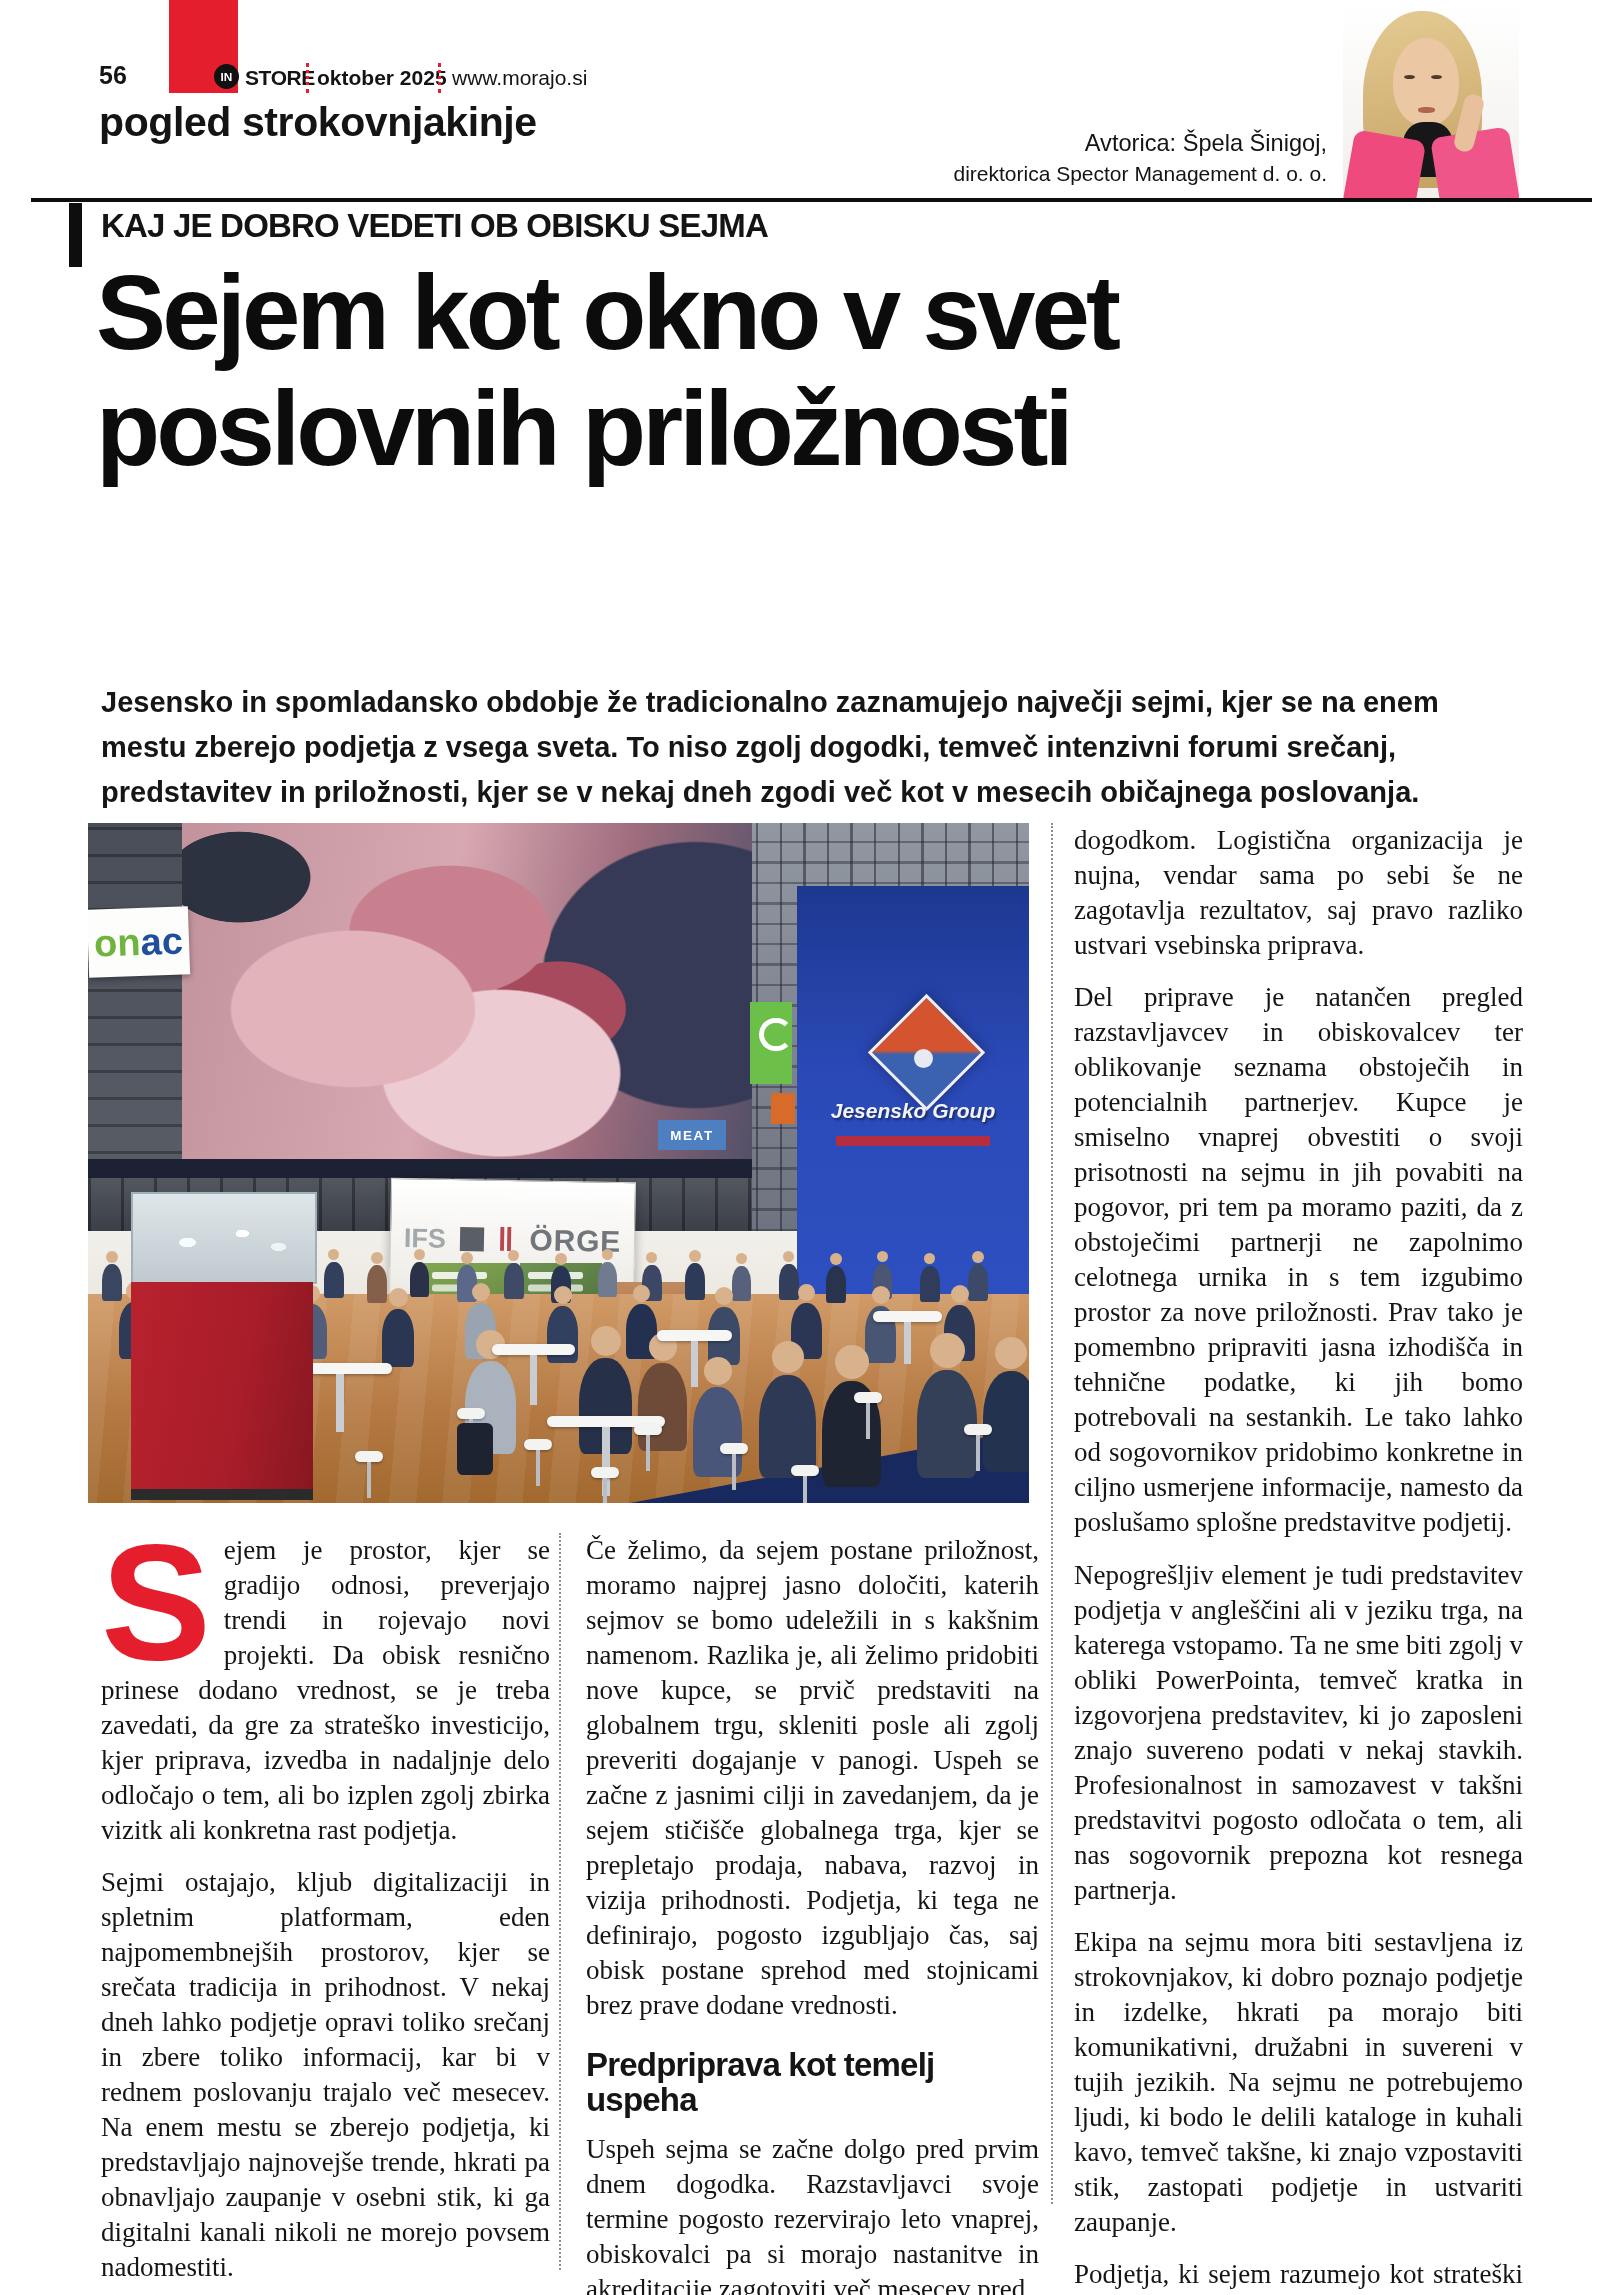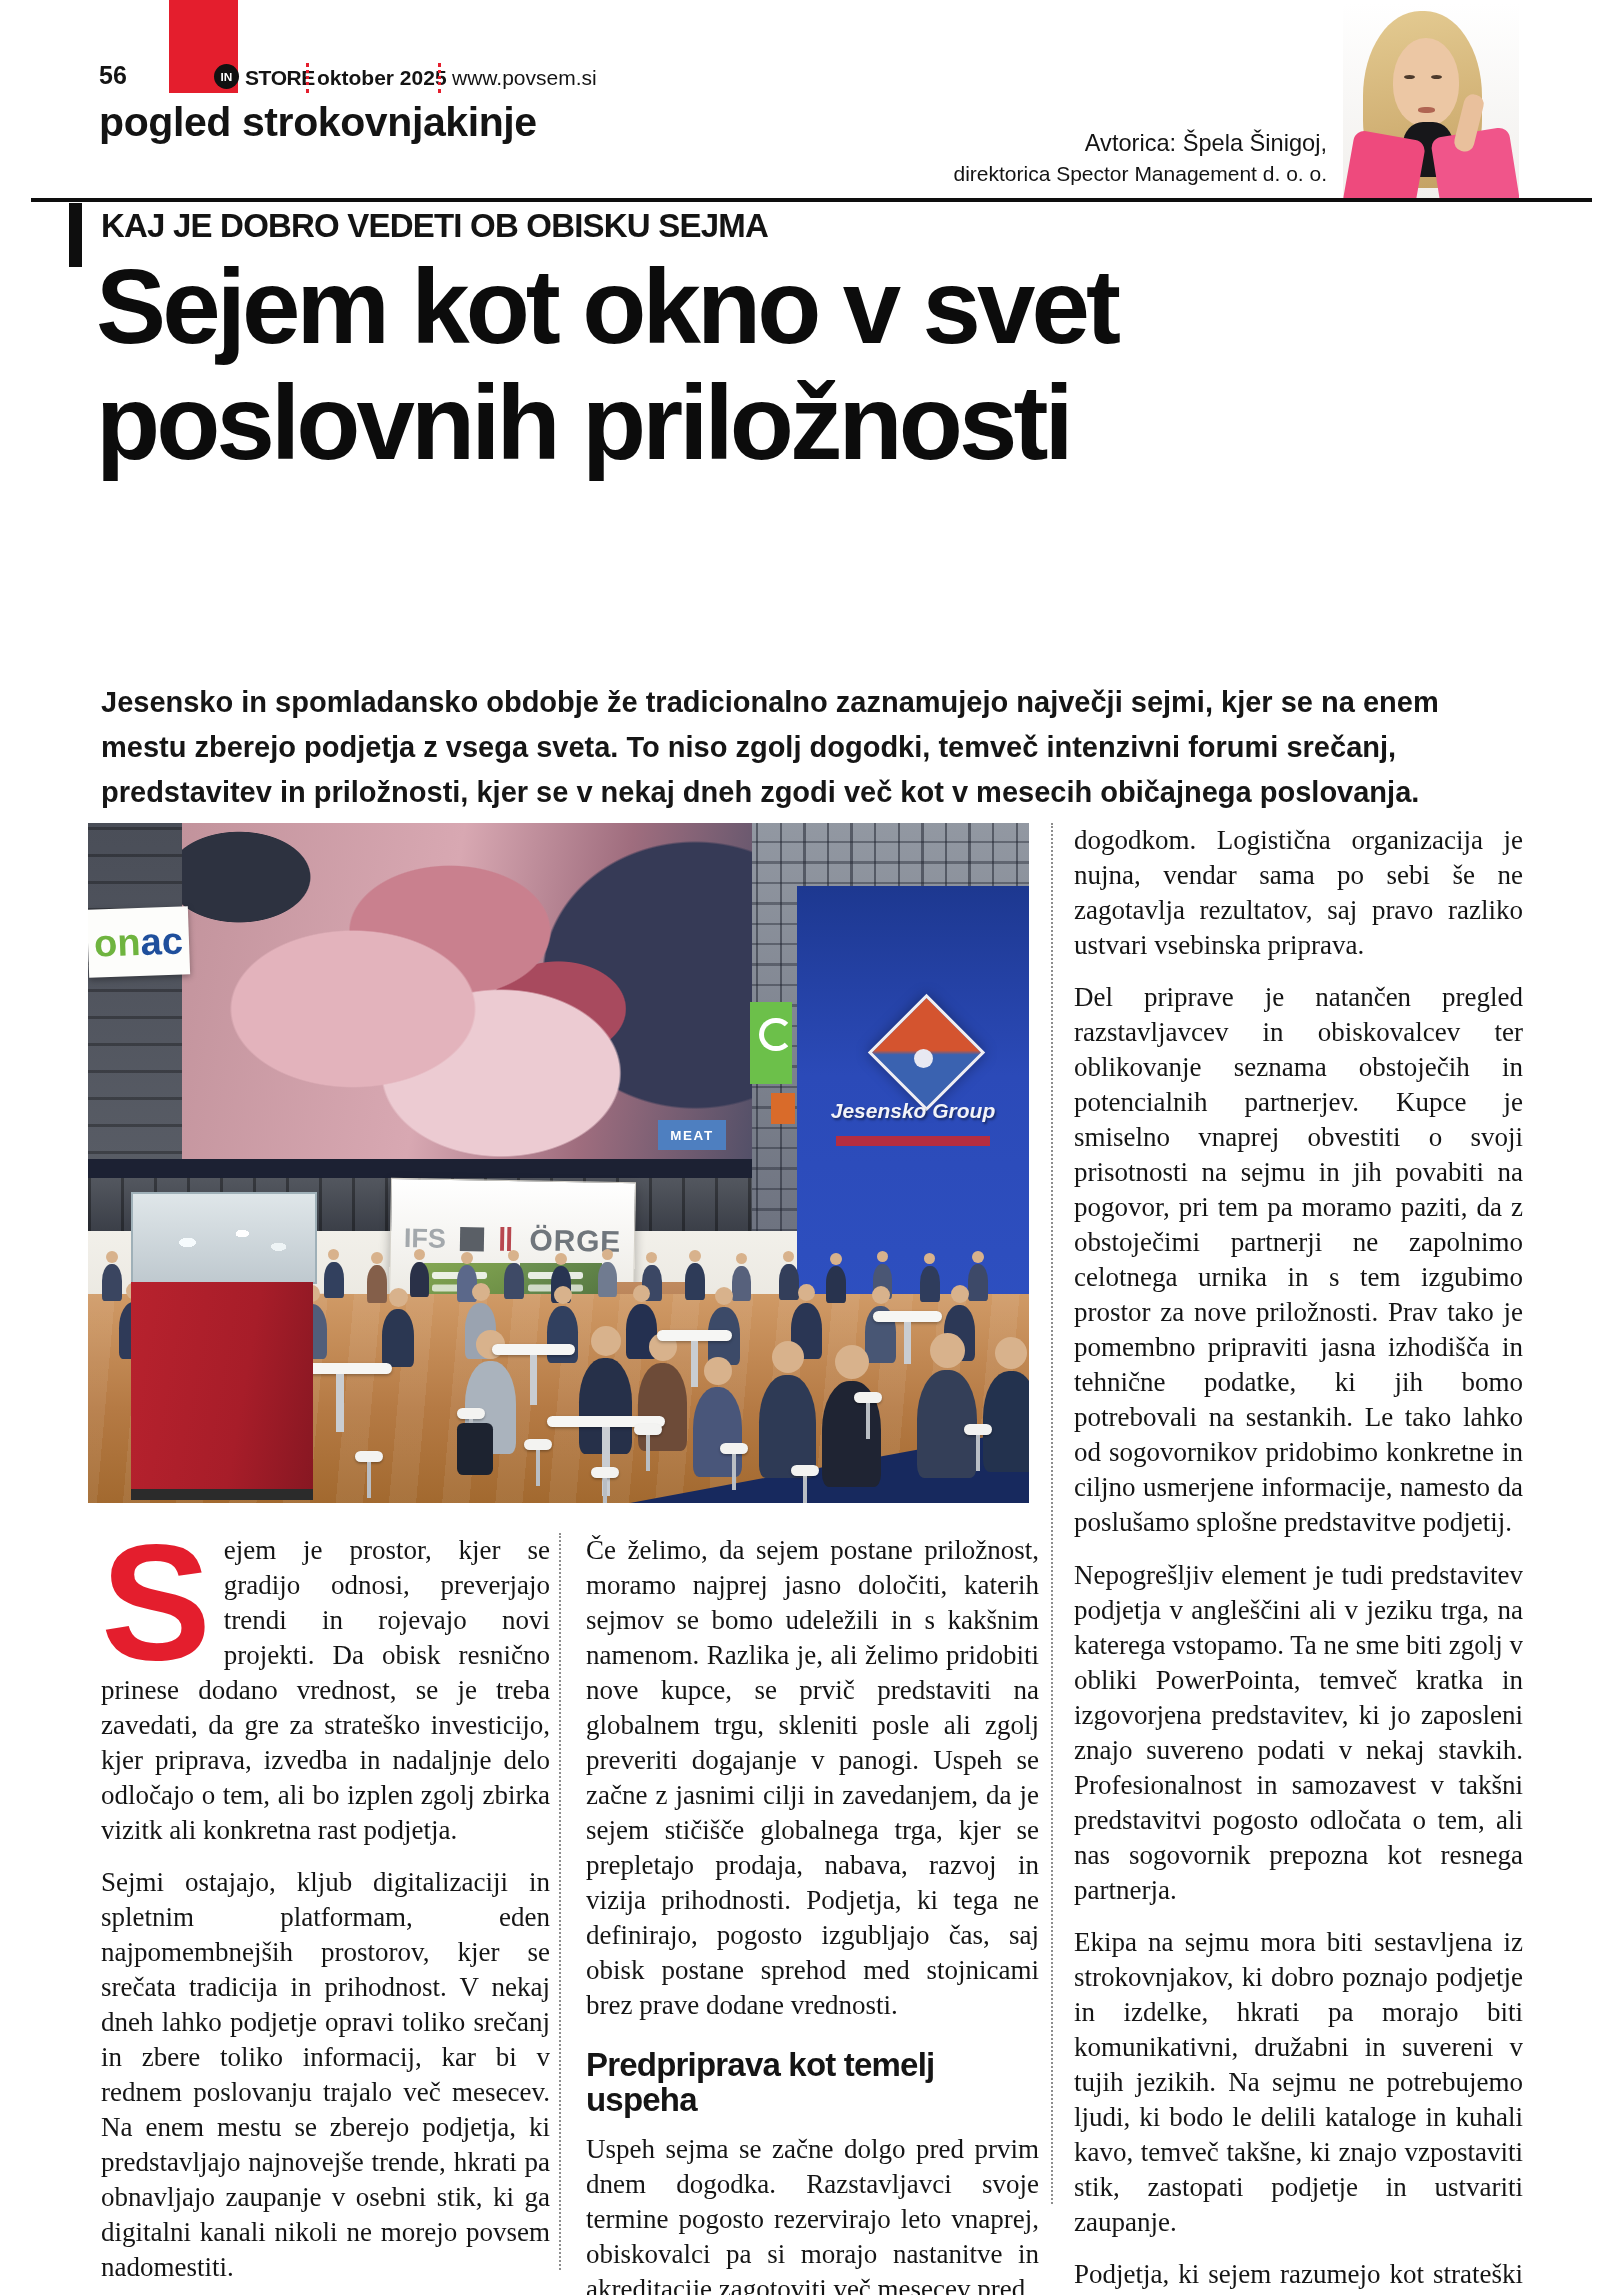--- a/index.html
+++ b/index.html
@@ -30,21 +30,21 @@
   .aphoto .eye{position:absolute;top:72px;width:11px;height:3.9px;background:#4c3a2c;border-radius:50%;}
   .aphoto .lips{position:absolute;left:75px;top:104px;width:17.3px;height:5.5px;background:#b06552;border-radius:40%;}
   .aphoto .neckline{position:absolute;left:60px;top:119px;width:50px;height:55px;background:#17171a;border-radius:40% 40% 0 0;}
   .aphoto .blazerL{position:absolute;left:4.7px;top:132px;width:72px;height:79px;background:#ee4a7d;transform:rotate(10deg);border-radius:11px;}
   .aphoto .blazerR{position:absolute;left:93px;top:129px;width:79px;height:82px;background:#f0558a;transform:rotate(-9deg);border-radius:11px;}
   .aphoto .hand{position:absolute;left:116px;top:91px;width:20.4px;height:58px;background:#e9c09c;transform:rotate(14deg);border-radius:9.4px;}
 
   
   .kicker-bar{left:69px;top:203px;width:13.4px;height:64px;background:#0e0e0e;}
   .kicker{left:101px;top:207px;font-size:33px;font-weight:bold;letter-spacing:-0.8px;}
-  .headline{left:96px;top:249px;font-size:105px;font-weight:bold;letter-spacing:-3.9px;line-height:116px;color:#0c0c0c;}
+  .headline{left:96px;top:255px;font-size:105px;font-weight:bold;letter-spacing:-3.9px;line-height:116px;color:#0c0c0c;}
   .headline span{display:block;}
   .lead{left:101px;top:680px;width:1428px;font-size:29px;font-weight:bold;line-height:45px;color:#161616;}
 
   
   .bodycol{font-family:"Liberation Serif",serif;font-size:27px;line-height:35px;text-align:justify;color:#151515;}
   .col1{left:101px;top:1533px;width:449px;}
   .col2{left:586px;top:1533px;width:453px;}
   .col3{left:1074px;top:823px;width:449px;}
   .bodycol p{margin:0 0 17.3px 0;}
   .subhead{font-family:"Liberation Sans",sans-serif;font-size:33px;font-weight:bold;letter-spacing:-0.8px;
@@ -139,21 +139,21 @@
 
 <div id="page">
 
   <span class="abs pgnum">56</span>
   <div class="abs redband"></div>
   <div class="abs logo-circle">IN</div>
   <span class="abs logo-store">STORE</span>
   <div class="abs m-dotsep" style="left:306px;"></div>
   <span class="abs issue">oktober 2025</span>
   <div class="abs m-dotsep" style="left:438px;"></div>
-  <span class="abs site">www.povsem.si</span>
+  <span class="abs site">www.morajo.si</span>
   <h2 class="abs section-title" style="margin:0;">pogled strokovnjakinje</h2>
 
   <div class="abs byline">
     <div class="b1">Avtorica: Špela Šinigoj,</div>
     <div class="b2">direktorica Spector Management d. o. o.</div>
   </div>
 
   <div class="abs aphoto">
     <div class="hair"></div>
     <div class="face"></div>

